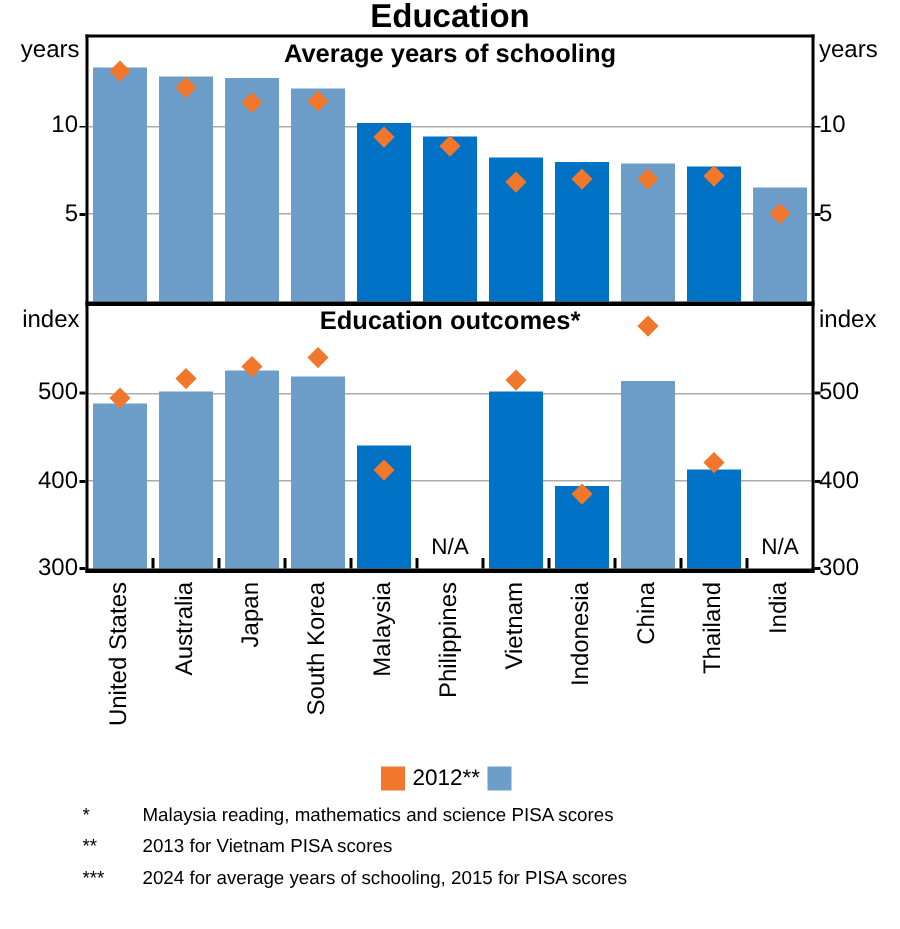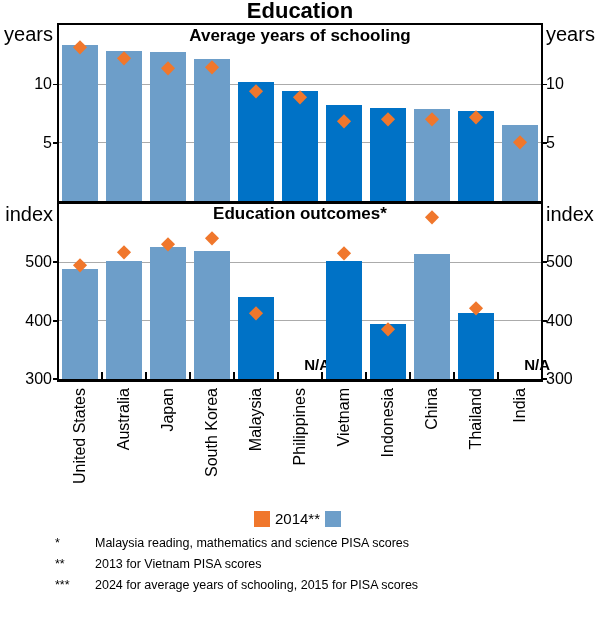--- a/index.html
+++ b/index.html
@@ -2,33 +2,33 @@
 <html><head>
 <meta charset="utf-8">
 <style>
   html,body{margin:0;padding:0;background:#fff;}
   body{width:600px;height:619px;position:relative;font-family:"Liberation Sans",sans-serif;color:#000;overflow:hidden;}
   .stage{position:absolute;left:0;top:0;width:600px;height:619px;}
   .chart-title{position:absolute;left:0;top:-2px;width:600px;text-align:center;font-size:22px;font-weight:bold;}
   .panel-title{position:absolute;left:58px;width:484px;text-align:center;font-size:17px;font-weight:bold;}
   .t1{top:26px;}
   .t2{top:204px;}
-  .unit{position:absolute;font-size:20px;height:18px;line-height:18px;}
+  .unit{position:absolute;font-size:16px;height:18px;line-height:18px;}
   .ul{left:0;width:53px;text-align:right;}
   .ur{left:546px;width:54px;text-align:left;}
   .u-top{top:25px;}
   .u-bot{top:205px;}
   .ln{position:absolute;background:#000;}
   .grid{position:absolute;background:#ABABAB;}
   .bar{position:absolute;}
   .diamond{position:absolute;width:9.5px;height:9.5px;transform:translate(-50%,-50%) rotate(45deg);}
   .ylab{position:absolute;font-size:16px;height:20px;line-height:20px;}
   .ylab.left{left:0;width:52px;text-align:right;}
   .ylab.right{left:546px;width:54px;text-align:left;}
-  .na{position:absolute;width:60px;text-align:right;font-size:15px;font-weight:bold;}
+  .na{position:absolute;width:60px;text-align:center;font-size:15px;}
   .country{position:absolute;width:115px;height:18px;line-height:18px;font-size:16px;text-align:right;
            transform:rotate(-90deg);transform-origin:0 0;white-space:nowrap;}
   .legend{position:absolute;left:0;top:510px;width:600px;display:flex;justify-content:center;align-items:center;font-size:15px;}
   .sw{display:inline-block;width:16px;height:16px;margin-right:5px;}
   .sw2{margin-left:5px;}
   .footnotes{position:absolute;left:55px;top:536px;width:510px;font-size:12.5px;}
   .fnrow{display:flex;margin-bottom:7px;}
   .fnsym{width:40px;flex:0 0 40px;}
   .srclabel{width:68px;flex:0 0 68px;}
   .fntext{flex:1;}
@@ -42,21 +42,21 @@
   <div class="panel-title t2">Education outcomes*</div>
   <div class="panel-title t1">Average years of schooling</div>
 
   <div class="unit ul u-top">years</div>
   <div class="unit ur u-top">years</div>
   <div class="unit ul u-bot">index</div>
   <div class="unit ur u-bot">index</div>
 
   <div class="legend">
     <span class="sw" id="sw0" style="background: rgb(240, 119, 44);"></span>
-    <span>2014**</span>
+    <span>2012**</span>
     <span class="sw sw2" id="sw1" style="background: rgb(109, 158, 201);"></span>
   </div>
 
   <div class="footnotes">
     <div class="fnrow">
       <span class="fnsym">*</span>
       <span class="fntext">Malaysia reading, mathematics and science PISA scores</span>
     </div>
     <div class="fnrow">
       <span class="fnsym">**</span>

